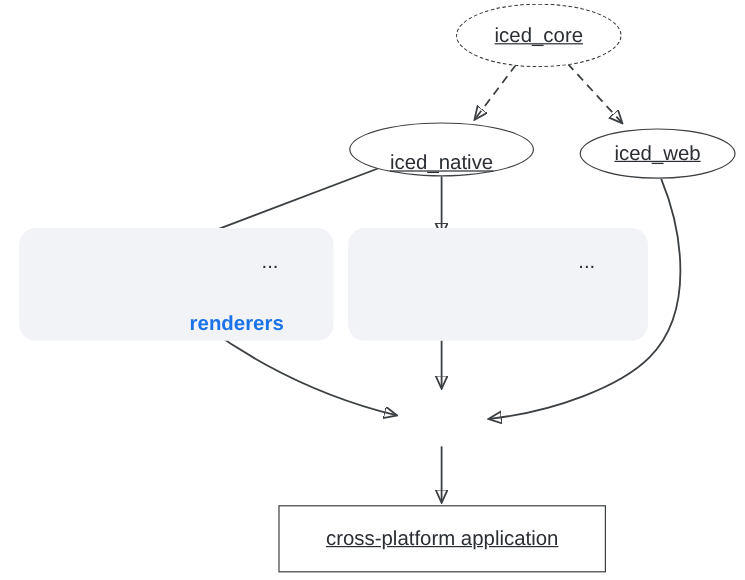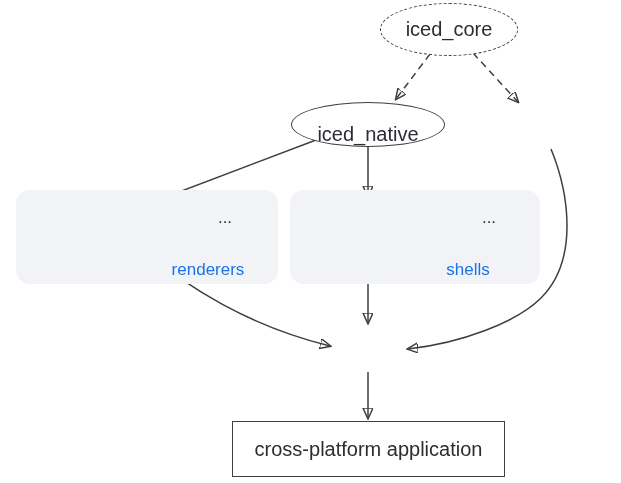--- a/index.html
+++ b/index.html
@@ -24,39 +24,41 @@
   .group{
     position:absolute;
     background:var(--group-fill);
     border-radius:14px;
   }
   .node{
     position:absolute;
     display:flex;align-items:center;justify-content:center;
     background:#fff;
     border:1.6px solid var(--line);
-    font-size:20px;
+    font-size:17px;
     color:var(--text);
     box-sizing:border-box;
     white-space:nowrap;
+    text-decoration:underline;
   }
   .ellipse{border-radius:50%;}
   .ellipse.dashed{border-style:dashed;}
   .rect-node{border-radius:0;}
   .dots{
     position:absolute;
     font-size:17px;
     color:var(--text);
     text-align:center;
   }
   .group-label{
     position:absolute;
     font-size:17px;
     color:var(--group-label);
-    text-align:center;
+    text-align:left;
+    font-weight:bold;
   }
 </style>
 </head>
 <body>
 
 <div class="stage">
 
   <svg class="edges" viewBox="0 0 621 483" aria-hidden="true">
     <defs>
       <marker id="arw" markerUnits="userSpaceOnUse" markerWidth="12" markerHeight="11" refX="10" refY="5" orient="auto">
@@ -73,30 +75,32 @@
     <path d="M368,372 L368,418" marker-end="url(#arw)"></path>
   </svg>
 
   <div class="group" style="left:16px;top:190px;width:262px;height:94px;"></div>
   <div class="group" style="left:290px;top:190px;width:250px;height:94px;"></div>
 
   <div class="dots" style="left:205px;top:200px;width:40px;height:36px;line-height:36px;">...</div>
   <div class="dots" style="left:469px;top:200px;width:40px;height:36px;line-height:36px;">...</div>
 
   <div class="group-label" style="left:158px;top:258px;width:100px;height:24px;line-height:24px;">renderers</div>
-  <div class="group-label" style="left:418px;top:258px;width:100px;height:24px;line-height:24px;">shells</div>
 
   <div class="node ellipse dashed" style="left:380px;top:3px;width:138px;height:53px;">
     <span>iced_core</span>
   </div>
 
   <div class="node ellipse" style="left:291px;top:102px;width:154px;height:45px;align-items:flex-end;">
     <span>iced_native</span>
   </div>
 
+  <div class="node ellipse" style="left:483px;top:107px;width:130px;height:42px;">
+    <span>iced_web</span>
+  </div>
 
 
 
 
   <div class="node rect-node" style="left:232px;top:421px;width:273px;height:56px;border-width:1.5px;">
     <span>cross-platform application</span>
   </div>
 
 </div>
 

